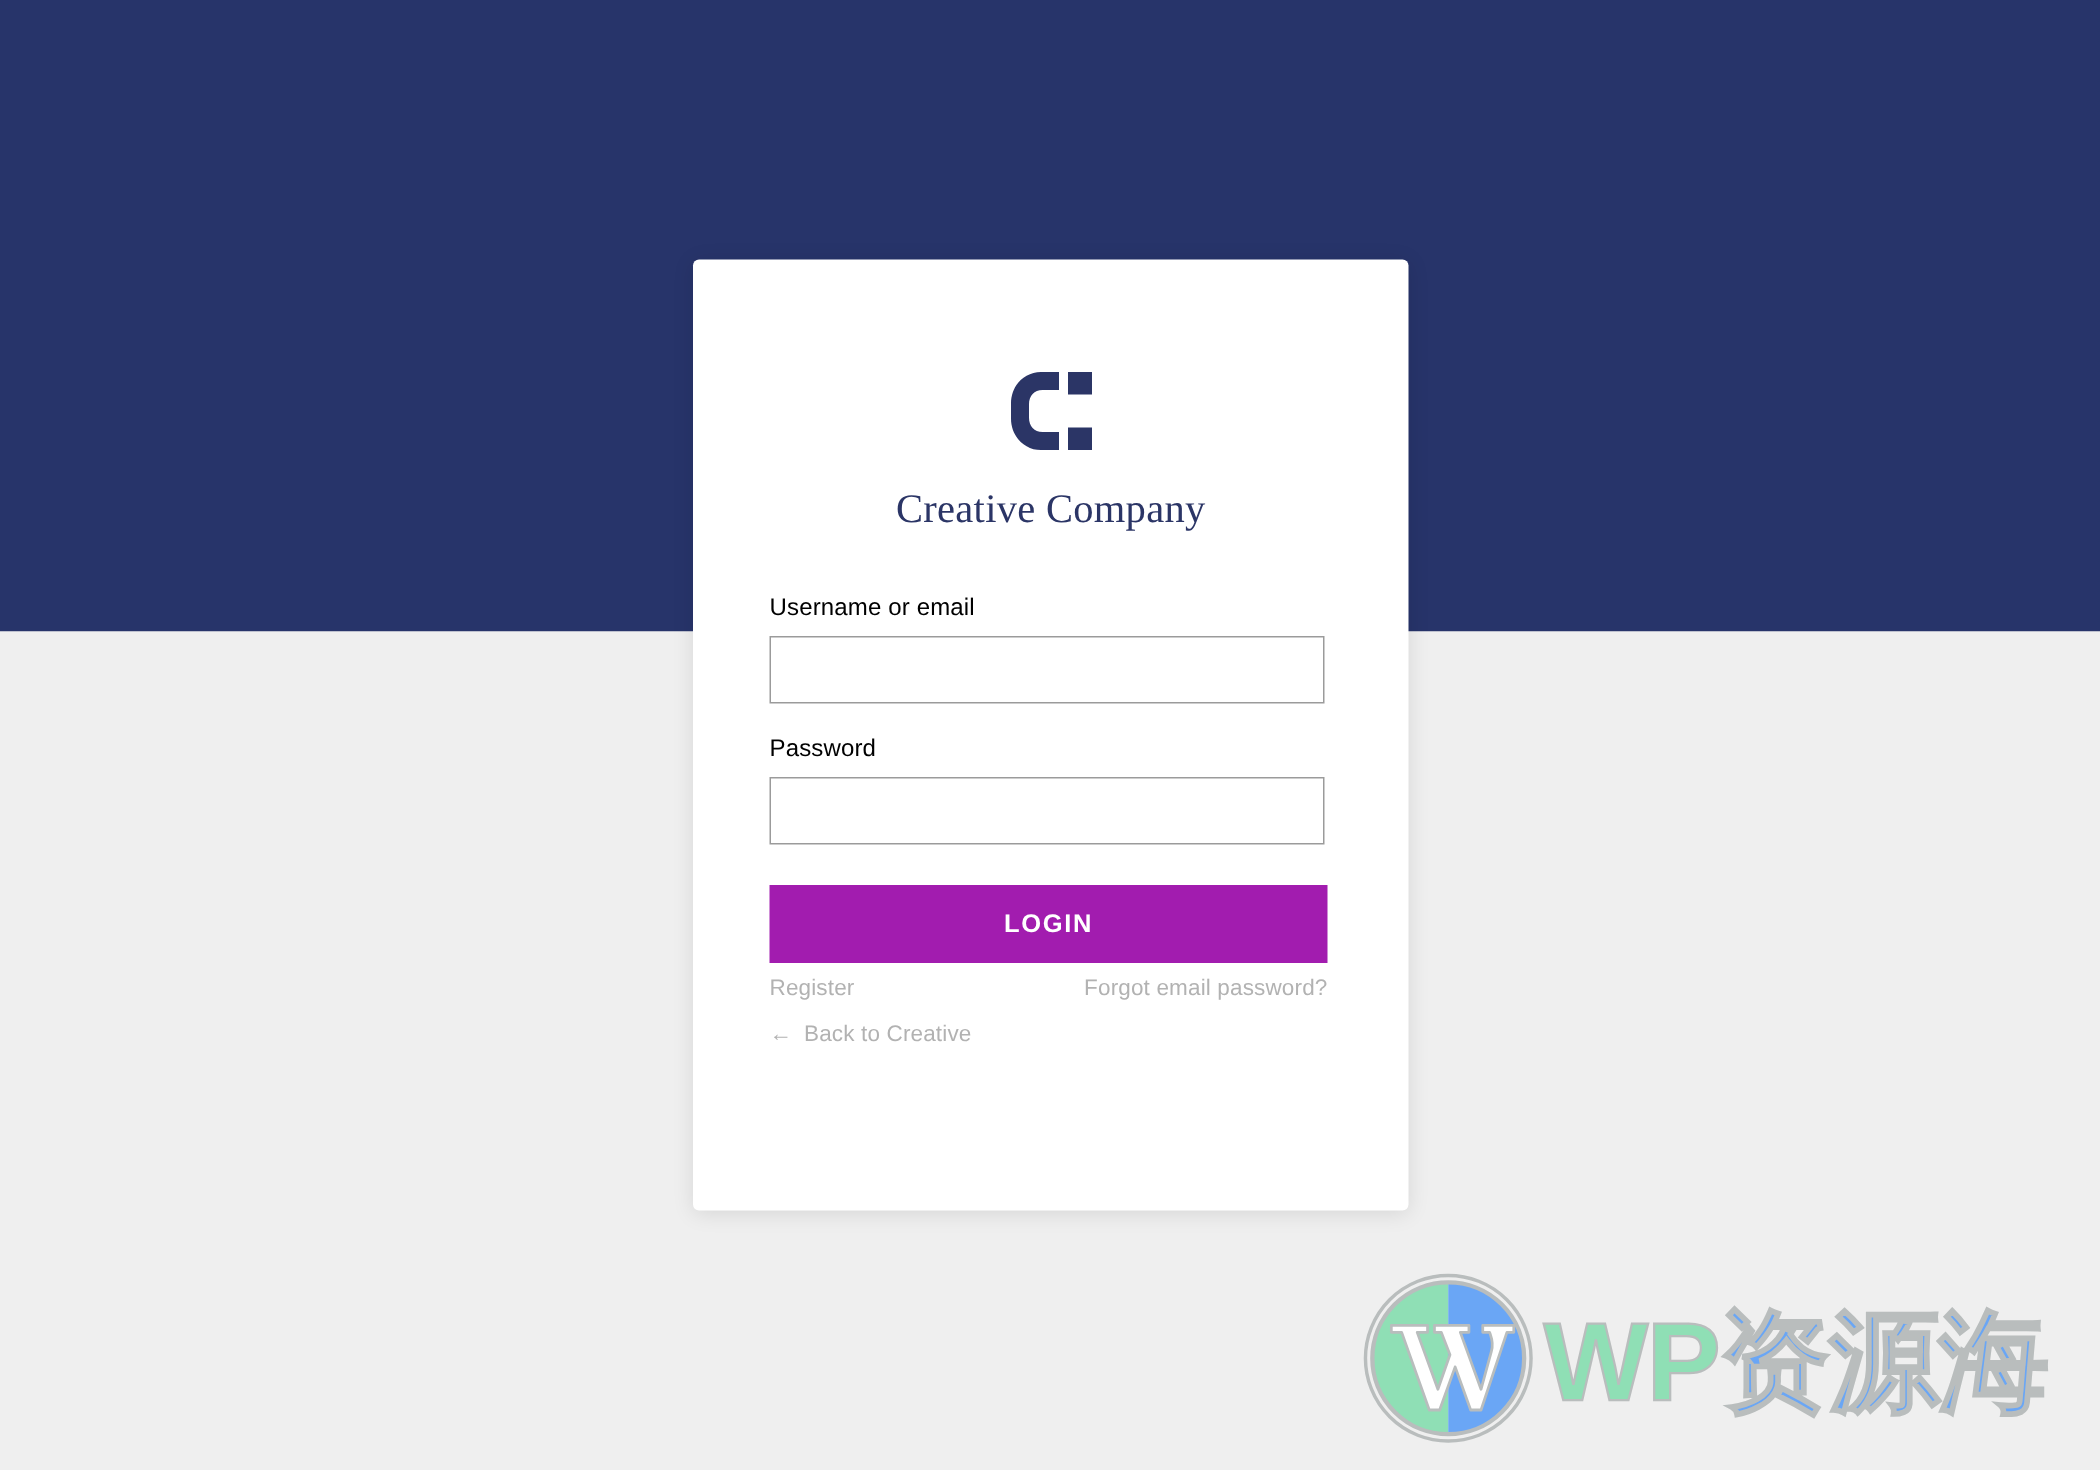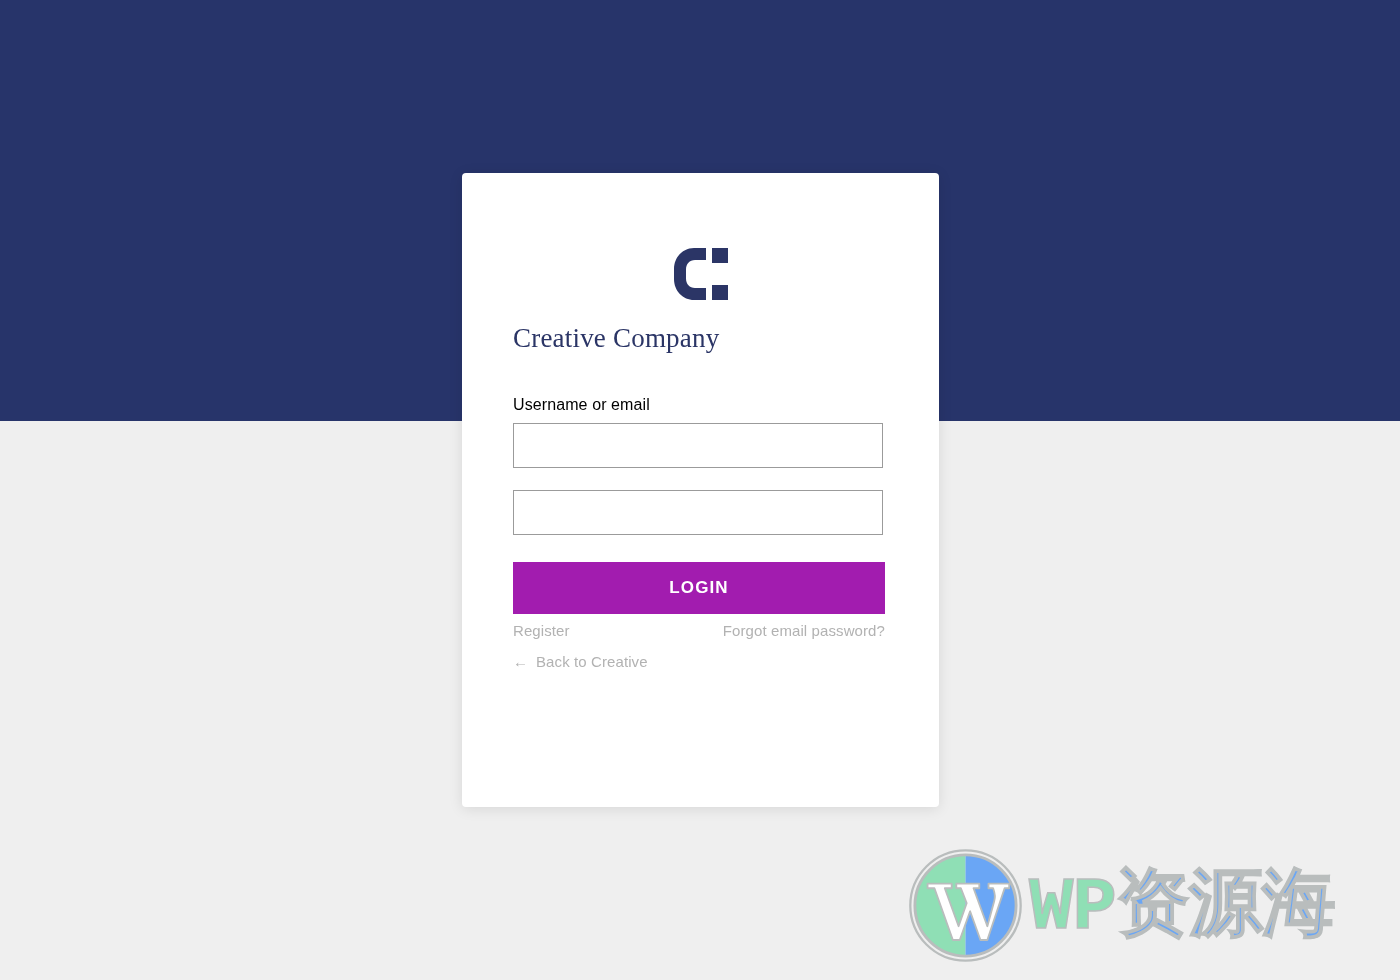--- a/index.html
+++ b/index.html
@@ -48,21 +48,21 @@
   
   .logo-wrap {
     padding-top: 75px;
     display: flex;
     justify-content: center;
   }
   .logo-mark { display: block; }
 
   .brand-name {
     margin-top: 19px;
-    text-align: left;
+    text-align: center;
     font-family: "Liberation Serif", serif;
     font-size: 27px;
     color: #2b3566;
     letter-spacing: 0.2px;
     font-weight: 400;
   }
 
   
   .form-area { margin-top: 42px; }
 
@@ -158,21 +158,21 @@
     position: absolute;
     left: 908px;
     top: 848px;
     display: flex;
     align-items: center;
     pointer-events: none;
   }
   .wm-text {
     font-size: 74px;
     font-weight: bold;
-    font-family: Liberation Mono, monospace;
+    font-family: Liberation Sans, sans-serif;
     line-height: 1;
     letter-spacing: -1px;
     margin-left: 6px;
     color: #8fdfb5;
     -webkit-text-stroke: 1.5px #b9bdbd;
   }
   .wm-text .cjk { color: #6aa6f5; }
 </style>
 </head>
 <body>
@@ -195,20 +195,21 @@
   <div class="brand-name">Creative Company</div>
 
   <div class="form-area">
 
     <div class="field-group">
       <label class="field-label">Username or email</label>
       <input class="text-input" type="text" placeholder="" style="">
     </div>
 
     <div class="field-group">
+      <label class="field-label">Password</label>
       <input class="text-input" type="password" placeholder="" style="">
     </div>
 
 
     <button class="login-button">LOGIN</button>
 
     <div class="links-row">
       <a class="link-text" href="#">Register</a>
       <a class="link-text" href="#">Forgot email password?</a>
     </div>

